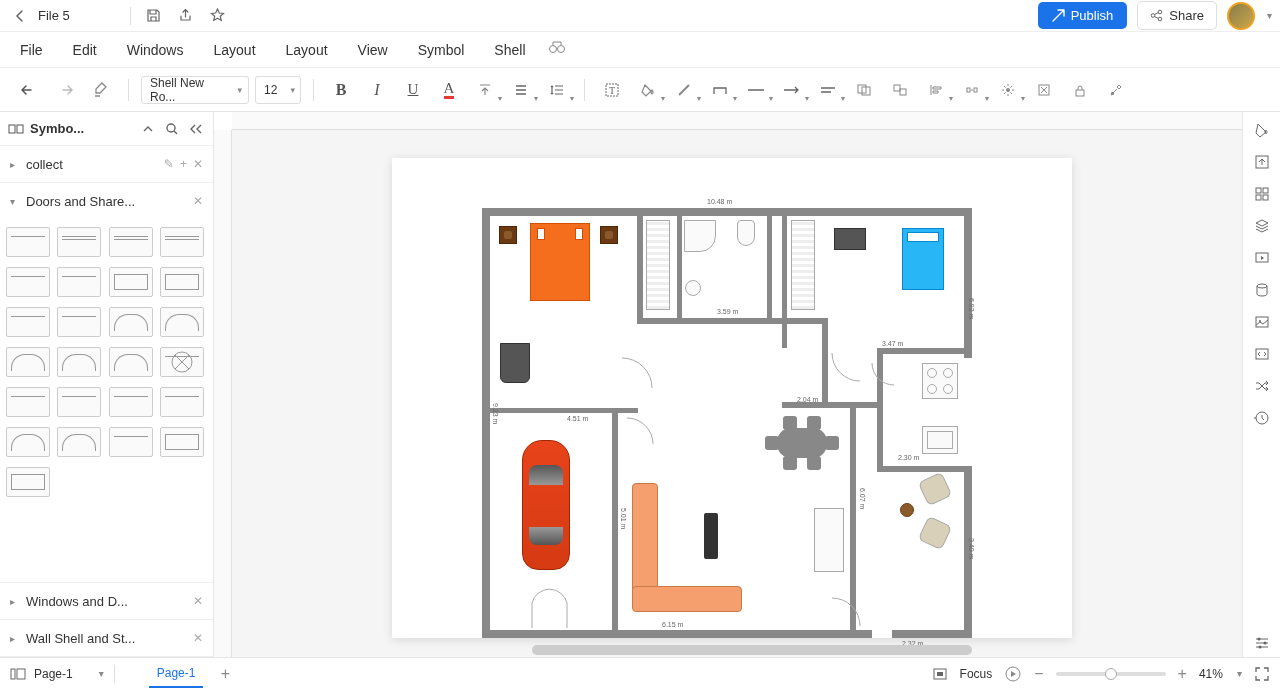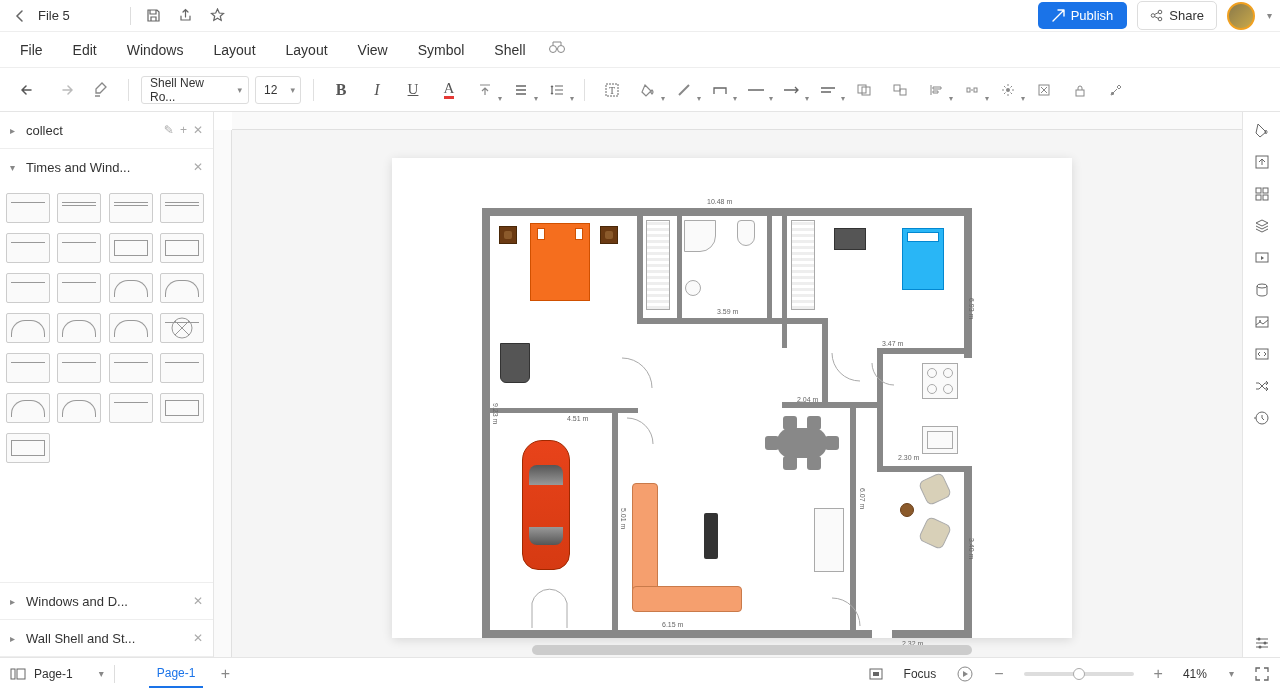--- a/index.html
+++ b/index.html
@@ -77,21 +77,21 @@
 
 
 .rightbar { width:38px; border-left:1px solid #e5e5e5; display:flex; flex-direction:column; align-items:center; padding-top:4px; gap:4px; }
 .rightbar .rb-btn { width:28px; height:28px; display:flex; align-items:center; justify-content:center; color:#666; cursor:pointer; border-radius:3px; }
 .rightbar .rb-spacer { flex:1; }
 
 
 .statusbar { height:32px; border-top:1px solid #e5e5e5; display:flex; align-items:center; padding:0 10px; font-size:12px; }
 .page-tab { color:#1a73e8; border-bottom:2px solid #1a73e8; padding:6px 8px; margin-left:24px; font-size:12px; cursor:pointer; }
 .add-page { width:20px; height:20px; display:flex; align-items:center; justify-content:center; cursor:pointer; color:#888; font-size:16px; margin-left:12px; }
-.statusbar .right { margin-left:auto; display:flex; align-items:center; gap:20px; }
+.statusbar .right { margin-left:auto; display:flex; align-items:center; gap:12px; }
 .zoom-slider { width:110px; height:4px; background:#ddd; border-radius:2px; position:relative; }
 .zoom-slider .thumb { position:absolute; left:50%; top:-4px; width:12px; height:12px; background:#fff; border:1px solid #aaa; border-radius:50%; transform:translateX(-50%); }
 .canvas-scrollbar-h { position:absolute; left:300px; bottom:2px; height:10px; width:440px; background:#ccc; border-radius:5px; }
 
 svg { display:block; }
 .dining-set { position:absolute; }
 .dining-table { width:50px; height:30px; background:#888; border-radius:14px; position:absolute; left:10px; top:10px; }
 .chair { width:14px; height:14px; background:#888; border-radius:3px; position:absolute; }
 </style>
 </head>
@@ -294,37 +294,60 @@
   <div class="tool-btn">
       <svg width="14" height="14" viewBox="0 0 14 14">
         <path d="M3 11l5-5M10 2l2 2-2 2-2-2zM2 12l1-3 2 2z" stroke="#888" fill="none"></path>
       </svg>
     </div>
 </div>
 
 <div class="main">
 
   <div class="sidebar">
+    <div class="sidebar-header">
+      <svg width="16" height="14" viewBox="0 0 16 14">
+          <rect x="1" y="3" width="6" height="8" stroke="#555" fill="none"></rect>
+          <rect x="9" y="3" width="6" height="8" stroke="#555" fill="none"></rect>
+        </svg>
+      <span class="title">Symbo...</span>
+      <div class="icon">
+          <svg width="12" height="8" viewBox="0 0 12 8">
+            <path d="M2 6l4-4 4 4" stroke="#666" fill="none" stroke-width="1.4"></path>
+          </svg>
+        </div>
+      <div class="icon">
+          <svg width="14" height="14" viewBox="0 0 14 14">
+            <circle cx="6" cy="6" r="4" stroke="#666" fill="none" stroke-width="1.4"></circle>
+            <path d="M9 9l3 3" stroke="#666" stroke-width="1.4"></path>
+          </svg>
+        </div>
+      <div class="icon">
+          <svg width="14" height="12" viewBox="0 0 14 12">
+            <path d="M6 2L2 6l4 4M12 2L8 6l4 4" stroke="#666" fill="none" stroke-width="1.4"></path>
+          </svg>
+        </div>
+    </div>
 
     <div class="section">
       <div class="section-head">
         <span class="chev">▸</span>
         <span class="label">collect</span>
         <span class="actions">
           <span>✎</span>
           <span>+</span>
           <span>✕</span>
         </span>
       </div>
     </div>
 
     <div class="section" style="flex:1;overflow:auto;position:relative;">
       <div class="section-head">
         <span class="chev">▾</span>
-        <span class="label">Times and Wind...</span>
+        <span class="label">Doors and Share...</span>
         <span class="actions">
             <span>✕</span>
           </span>
       </div>
       <div class="section-body">
         <div class="shape-thumb"></div>
         <div class="shape-thumb dbl"></div>
         <div class="shape-thumb dbl"></div>
         <div class="shape-thumb dbl"></div>
         <div class="shape-thumb"></div>

